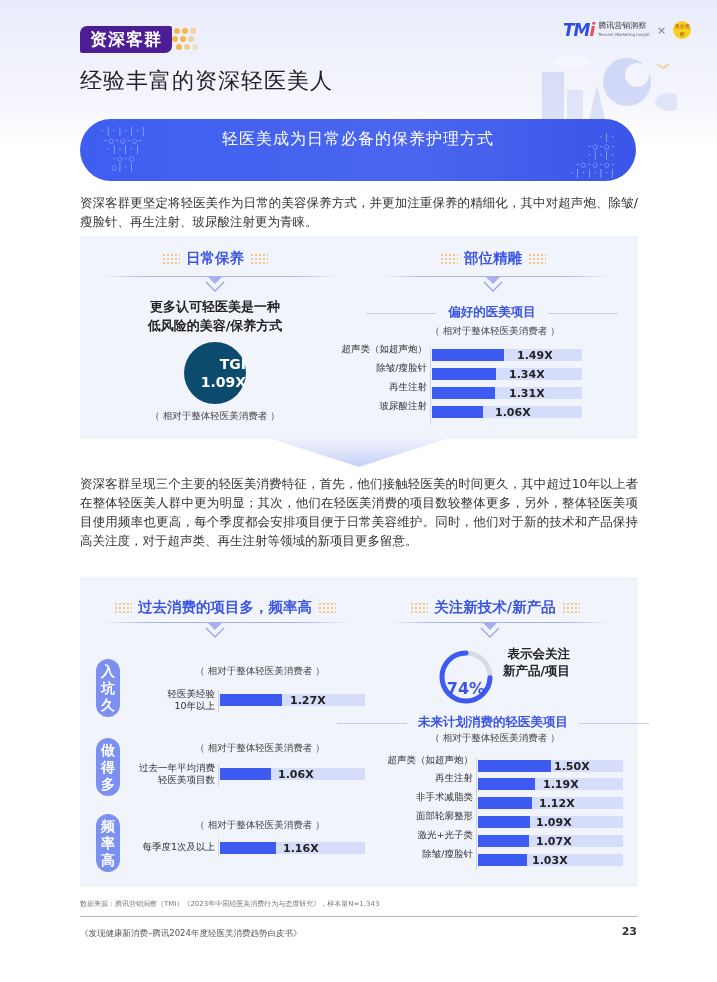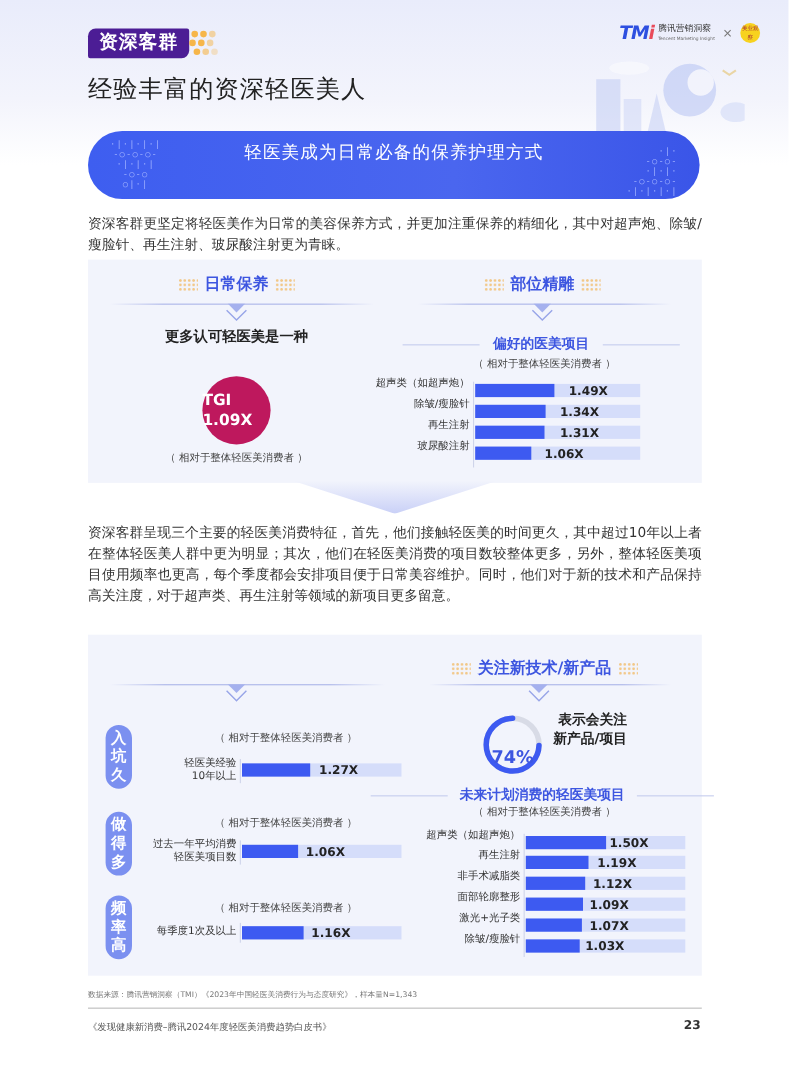--- a/index.html
+++ b/index.html
@@ -22,21 +22,21 @@
 .banner .l1{padding-top:9px}
 .bdots{position:absolute;font-size:8px;color:#9fb0ff;line-height:9px;font-family:"DejaVu Sans Mono",monospace;letter-spacing:1px}
 .para{position:absolute;left:80px;width:558px;font-size:12.5px;line-height:19px;color:#333;text-align:justify}
 .panel{position:absolute;left:80px;width:558px;background:#f2f4fc}
 .sec-head{position:absolute;text-align:center;font-size:14.5px;font-weight:bold;color:#3d56e0}
 .sec-head .dd{display:inline-block;width:18px;height:12px;margin:0 6px;vertical-align:middle;background-image:radial-gradient(circle,#f2c27a 1px,transparent 1.3px);background-size:4px 4px;opacity:.9}
 .hline{position:absolute;height:1px;background:linear-gradient(90deg,transparent,#aab4e8 20%,#aab4e8 80%,transparent)}
 .chev{position:absolute;width:26px;height:18px}
 .txt-b{position:absolute;text-align:center;font-weight:bold;color:#222}
 .note{position:absolute;font-size:9.5px;color:#444;text-align:center}
-.circle{position:absolute;border-radius:50%;background:#be185d;color:#fff;font-weight:bold;text-align:left}
+.circle{position:absolute;border-radius:50%;background:#0c4a6e;color:#fff;font-weight:bold;text-align:right}
 .sub-head{position:absolute;text-align:center;font-size:12.5px;font-weight:bold;color:#3d56e0}
 .sub-head::before,.sub-head::after{content:"";position:absolute;top:50%;width:70px;height:1px;background:#c5ccee}
 .sub-head::before{right:100%;margin-right:6px}
 .sub-head::after{left:100%;margin-left:6px}
 .bars{position:absolute}
 .bar-row{position:absolute;left:0;display:flex;align-items:center}
 .bar-label{position:absolute;right:100%;margin-right:5px;font-size:9.5px;color:#333;white-space:nowrap;text-align:right;line-height:12px}
 .bar-track{position:absolute;left:0;top:0;background:#d5ddfa}
 .bar-fill{position:absolute;left:0;top:0;background:#3d5af1}
 .bar-val{position:absolute;top:0;font-size:11px;font-weight:bold;color:#222}
@@ -100,20 +100,21 @@
 
 <div class="panel" style="top:236px;height:203px">
   <div class="sec-head" style="left:0;top:13px;width:270px"><span class="dd"></span><span>日常保养</span><span class="dd"></span></div>
   <div class="hline" style="left:20px;top:40px;width:240px"></div>
   <svg class="chev" style="left:122px;top:40px" viewBox="0 0 26 18">
       <path d="M5 0 L13 8 L21 0Z" fill="#a5b1ee"></path>
       <path d="M4 6 L13 15 L22 6" stroke="#98a5e8" stroke-width="1.3" fill="none"></path>
     </svg>
   <div class="txt-b" style="left:0;top:61px;width:270px;font-size:13px;line-height:19px">
     <div>更多认可轻医美是一种</div>
+    <div>低风险的美容/保养方式</div>
   </div>
   <div class="circle" style="left:104px;top:106px;width:62px;height:62px;padding-top:13px;font-size:14px;line-height:18px">
     <div>TGI</div>
     <div>1.09X</div>
   </div>
   <div class="note" style="left:0;top:174px;width:270px">（ 相对于整体轻医美消费者 ）</div>
 
   <div class="sec-head" style="left:278px;top:13px;width:270px"><span class="dd"></span><span>部位精雕</span><span class="dd"></span></div>
   <div class="hline" style="left:300px;top:40px;width:230px"></div>
   <svg class="chev" style="left:400px;top:40px" viewBox="0 0 26 18">
@@ -149,20 +150,21 @@
       <div class="bar-fill" style="width:51px;height:12px"></div>
       <span class="bar-val" style="left:63px">1.06X</span>
     </div>
   </div>
 </div>
 <div class="down-tri"></div>
 
 <div class="para" style="top:474px">资深客群呈现三个主要的轻医美消费特征，首先，他们接触轻医美的时间更久，其中超过10年以上者在整体轻医美人群中更为明显；其次，他们在轻医美消费的项目数较整体更多，另外，整体轻医美项目使用频率也更高，每个季度都会安排项目便于日常美容维护。同时，他们对于新的技术和产品保持高关注度，对于超声类、再生注射等领域的新项目更多留意。</div>
 
 <div class="panel" style="top:577px;height:310px">
+  <div class="sec-head" style="left:0;top:21px;width:290px"><span class="dd"></span><span>过去消费的项目多，频率高</span><span class="dd"></span></div>
   <div class="hline" style="left:20px;top:45px;width:250px"></div>
   <svg class="chev" style="left:122px;top:45px" viewBox="0 0 26 18">
       <path d="M5 0 L13 8 L21 0Z" fill="#a5b1ee"></path>
       <path d="M4 6 L13 15 L22 6" stroke="#98a5e8" stroke-width="1.3" fill="none"></path>
     </svg>
 
   <div class="vpill" style="left:16px;top:82px">入坑久</div>
   <div class="note" style="left:95px;top:88px;width:170px">（ 相对于整体轻医美消费者 ）</div>
   <div class="bars" style="left:140px;top:117px">
     <div class="axis" style="left:-2px;top:-4px;height:22px"></div>

